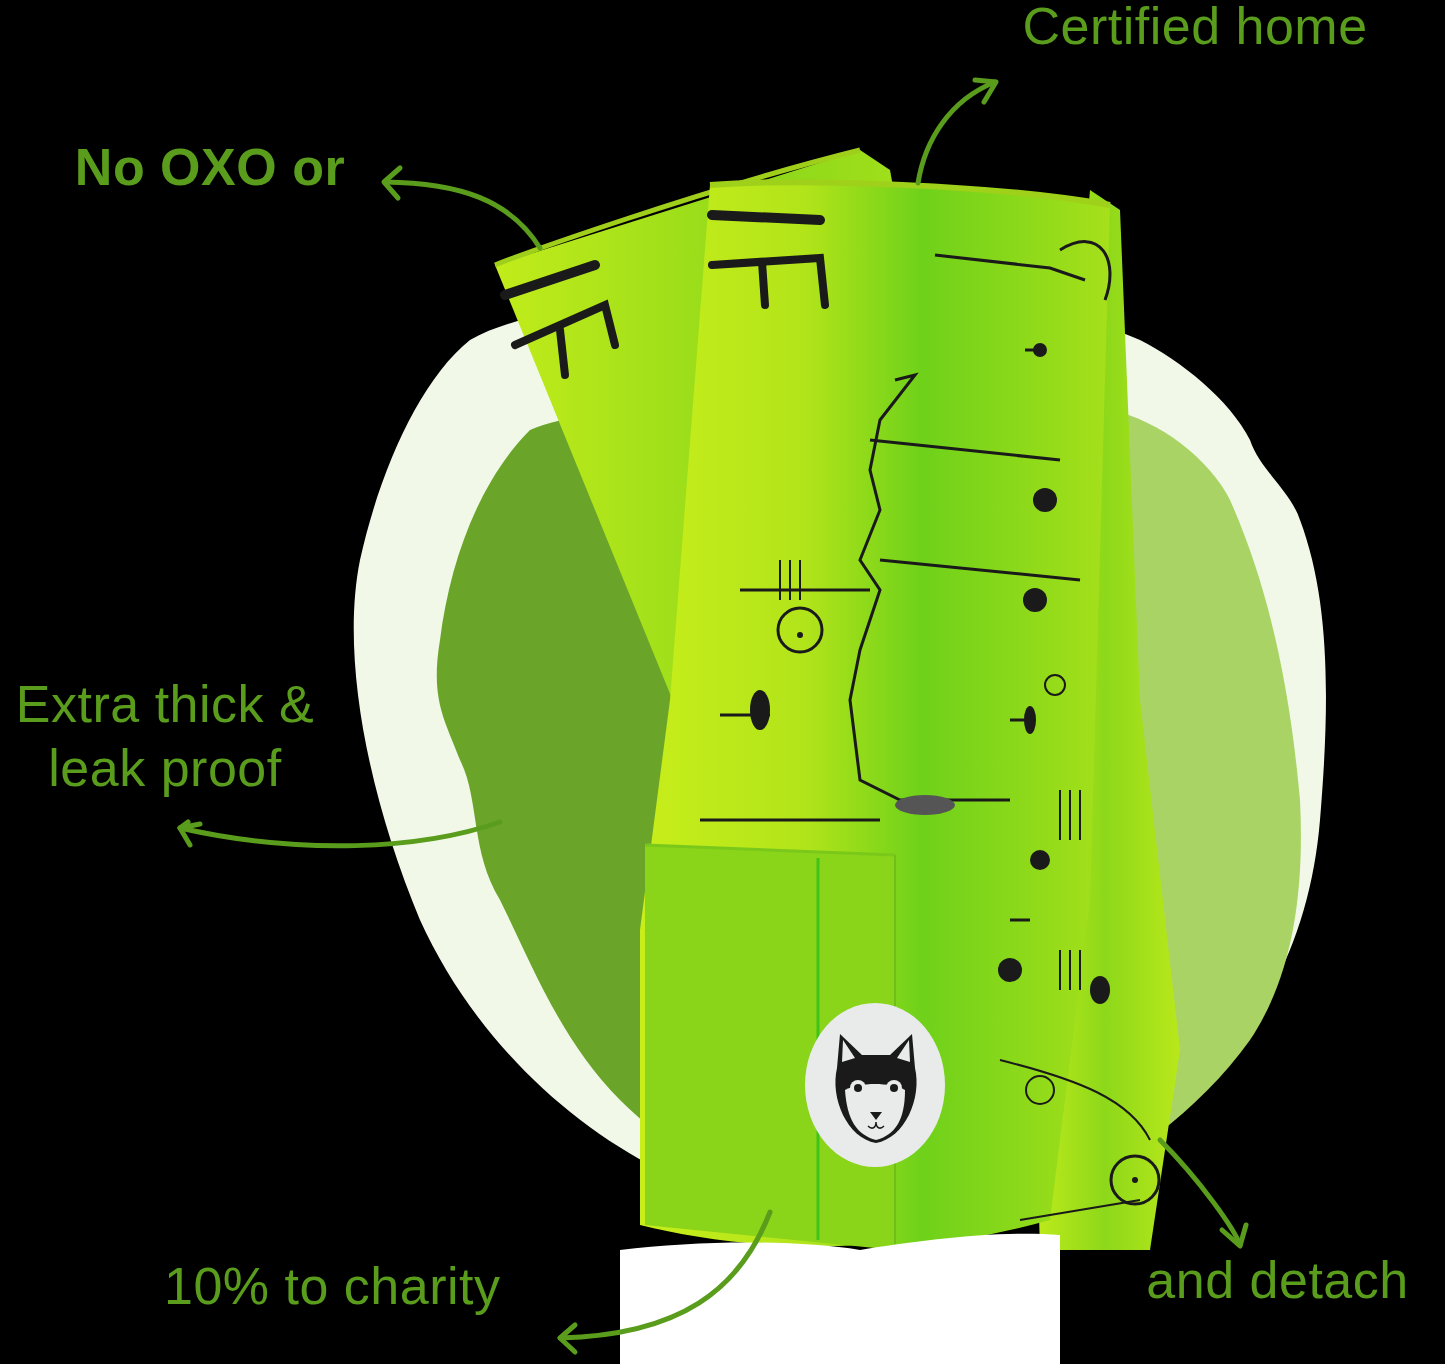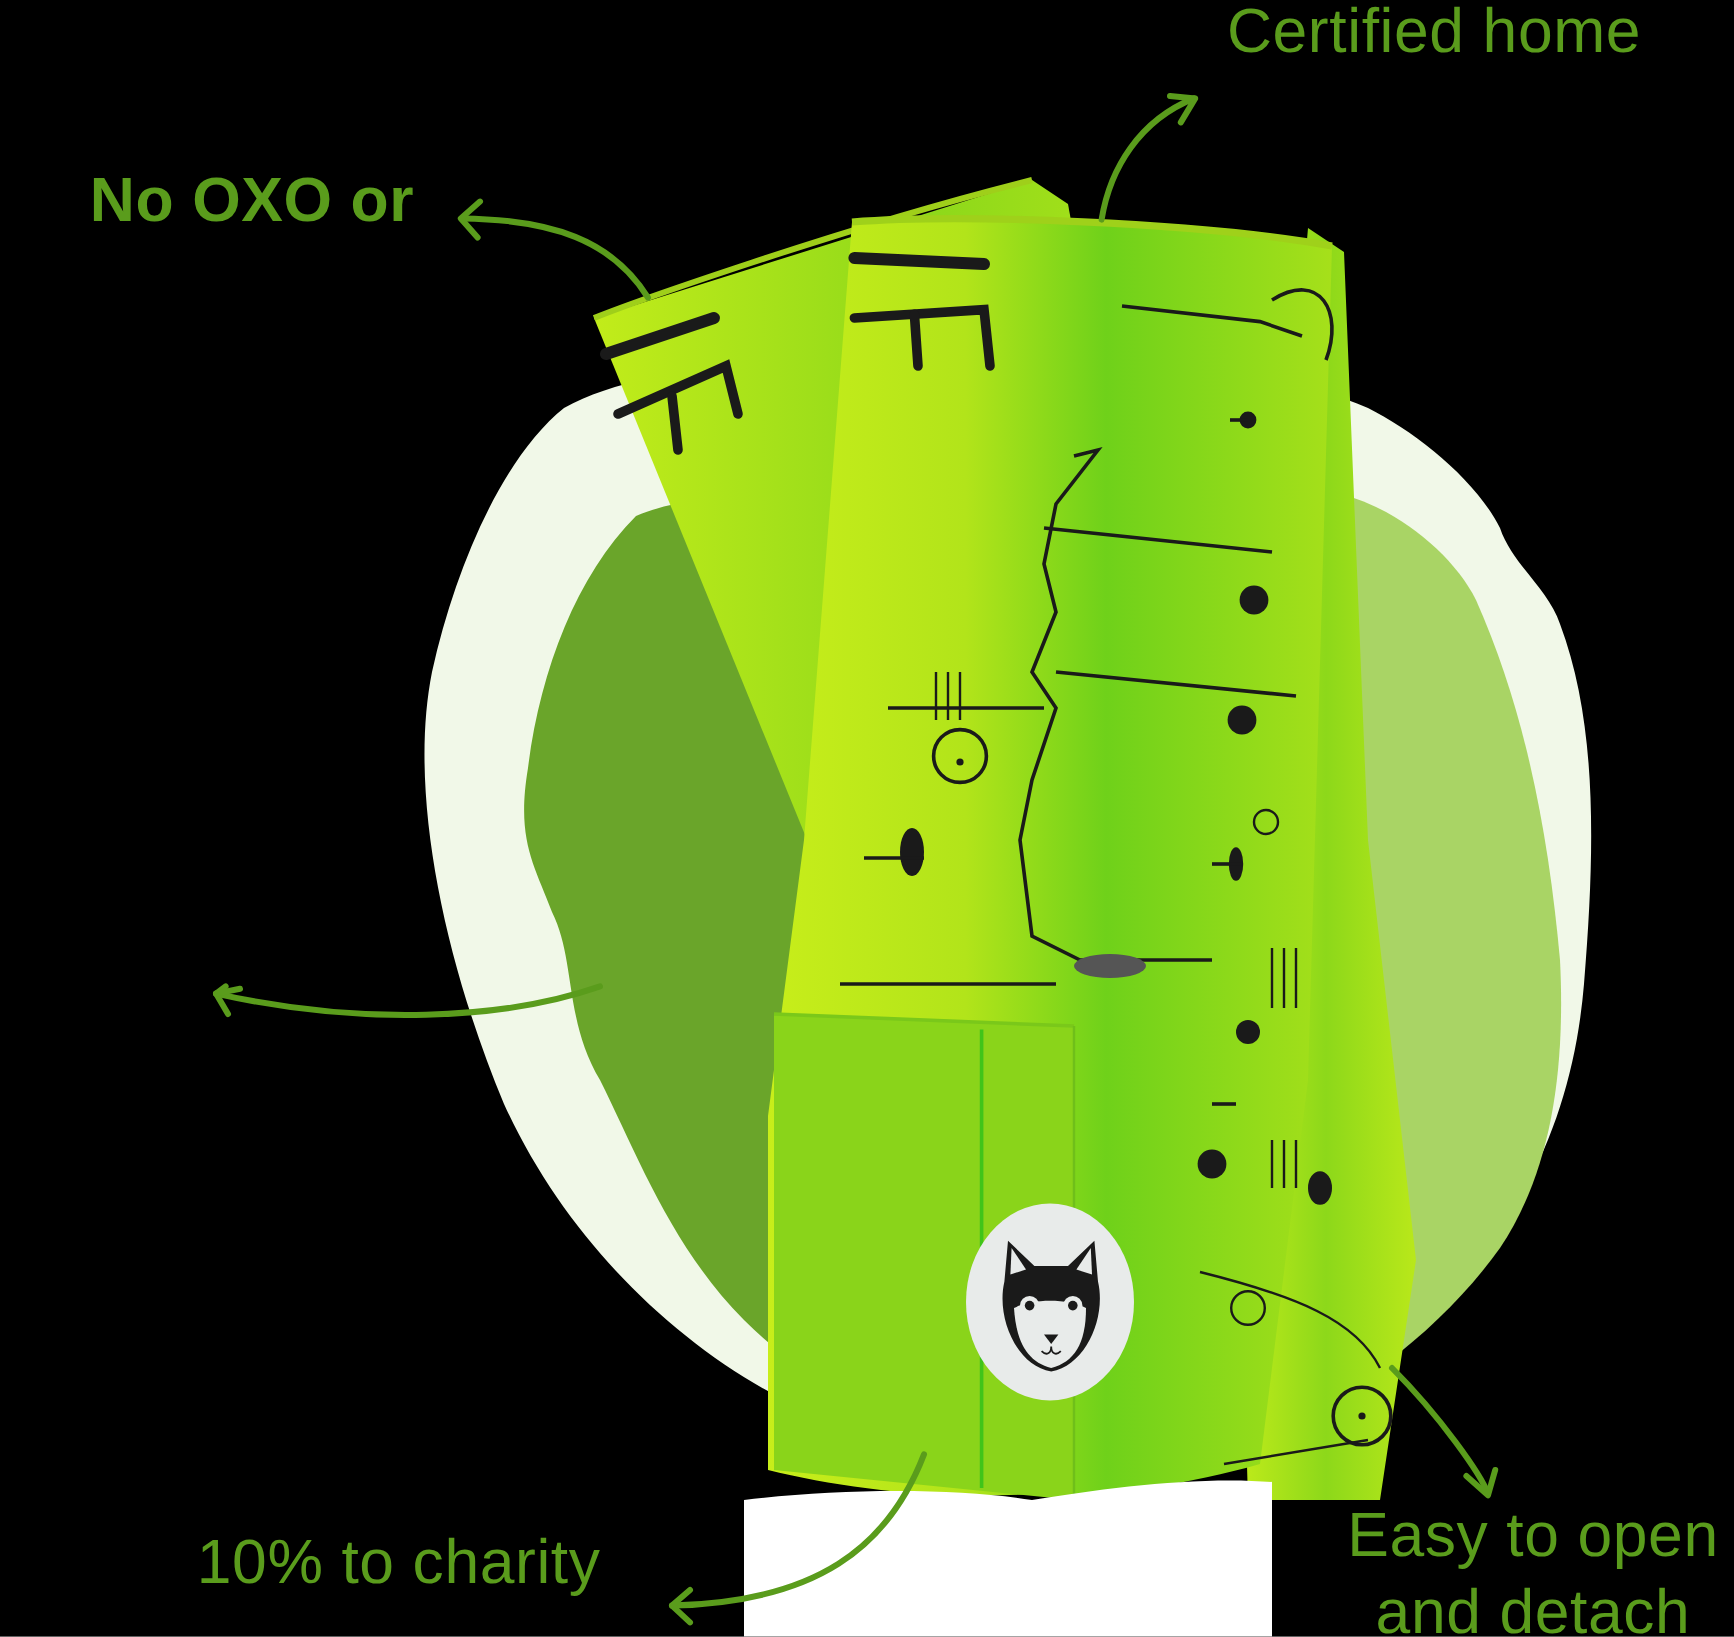--- a/index.html
+++ b/index.html
@@ -31,21 +31,21 @@
       letter-spacing: 0.5px;
       white-space: nowrap;
     }
     .callout .line { display: block; }
     .callout.center { text-align: center; }
     .callout.left { text-align: left; }
 
     #callout-compostable { left: 1000px; top: -6px; width: 390px; }
     #callout-additives { left: 40px; top: 135px; width: 340px; font-weight: bold; }
     #callout-thick { left: 0px; top: 672px; width: 330px; }
-    #callout-charity { left: 164px; top: 1254px; width: 380px; margin-top: 16px; }
+    #callout-charity { left: 164px; top: 1254px; width: 380px; }
     #callout-detach { left: 1110px; top: 1248px; width: 335px; }
   </style>
 </head>
 <body>
 
 <div class="canvas">
 
   <svg class="bg-svg" viewBox="0 0 1445 1364">
     <path d="M 470 340 C 420 380 380 470 360 560 C 340 660 370 800 420 920 C 470 1030 560 1120 660 1170 C 740 1210 800 1230 870 1240 C 960 1250 1060 1190 1160 1120 C 1260 1040 1310 940 1320 820 C 1330 700 1330 600 1300 520 C 1290 490 1260 470 1250 440 C 1230 400 1180 360 1140 340 C 1050 300 900 300 800 300 C 680 300 540 300 470 340 Z" fill="#f1f8e8"></path>
     <path d="M 530 430 C 480 480 450 560 440 640 C 430 700 445 720 460 760 C 480 800 470 850 500 900 C 530 960 560 1040 620 1100 C 680 1160 760 1200 860 1210 L 860 420 C 760 410 600 400 530 430 Z" fill="#6aa52a"></path>
@@ -163,23 +163,26 @@
   </svg>
 
   <div class="callout center" id="callout-compostable">
     <span class="line">Certified home</span>
   </div>
 
   <div class="callout center" id="callout-additives">
     <span class="line">No OXO or</span>
   </div>
 
+  <div class="callout center" id="callout-thick">
+    <span class="line">Extra thick &amp;</span>
+    <span class="line">leak proof</span>
+  </div>
 
   <div class="callout left" id="callout-charity">
     <span class="line">10% to charity</span>
   </div>
 
   <div class="callout center" id="callout-detach">
-    <span class="line">Easy to open</span>
     <span class="line">and detach</span>
   </div>
 
 </div>
 
 </body></html>

